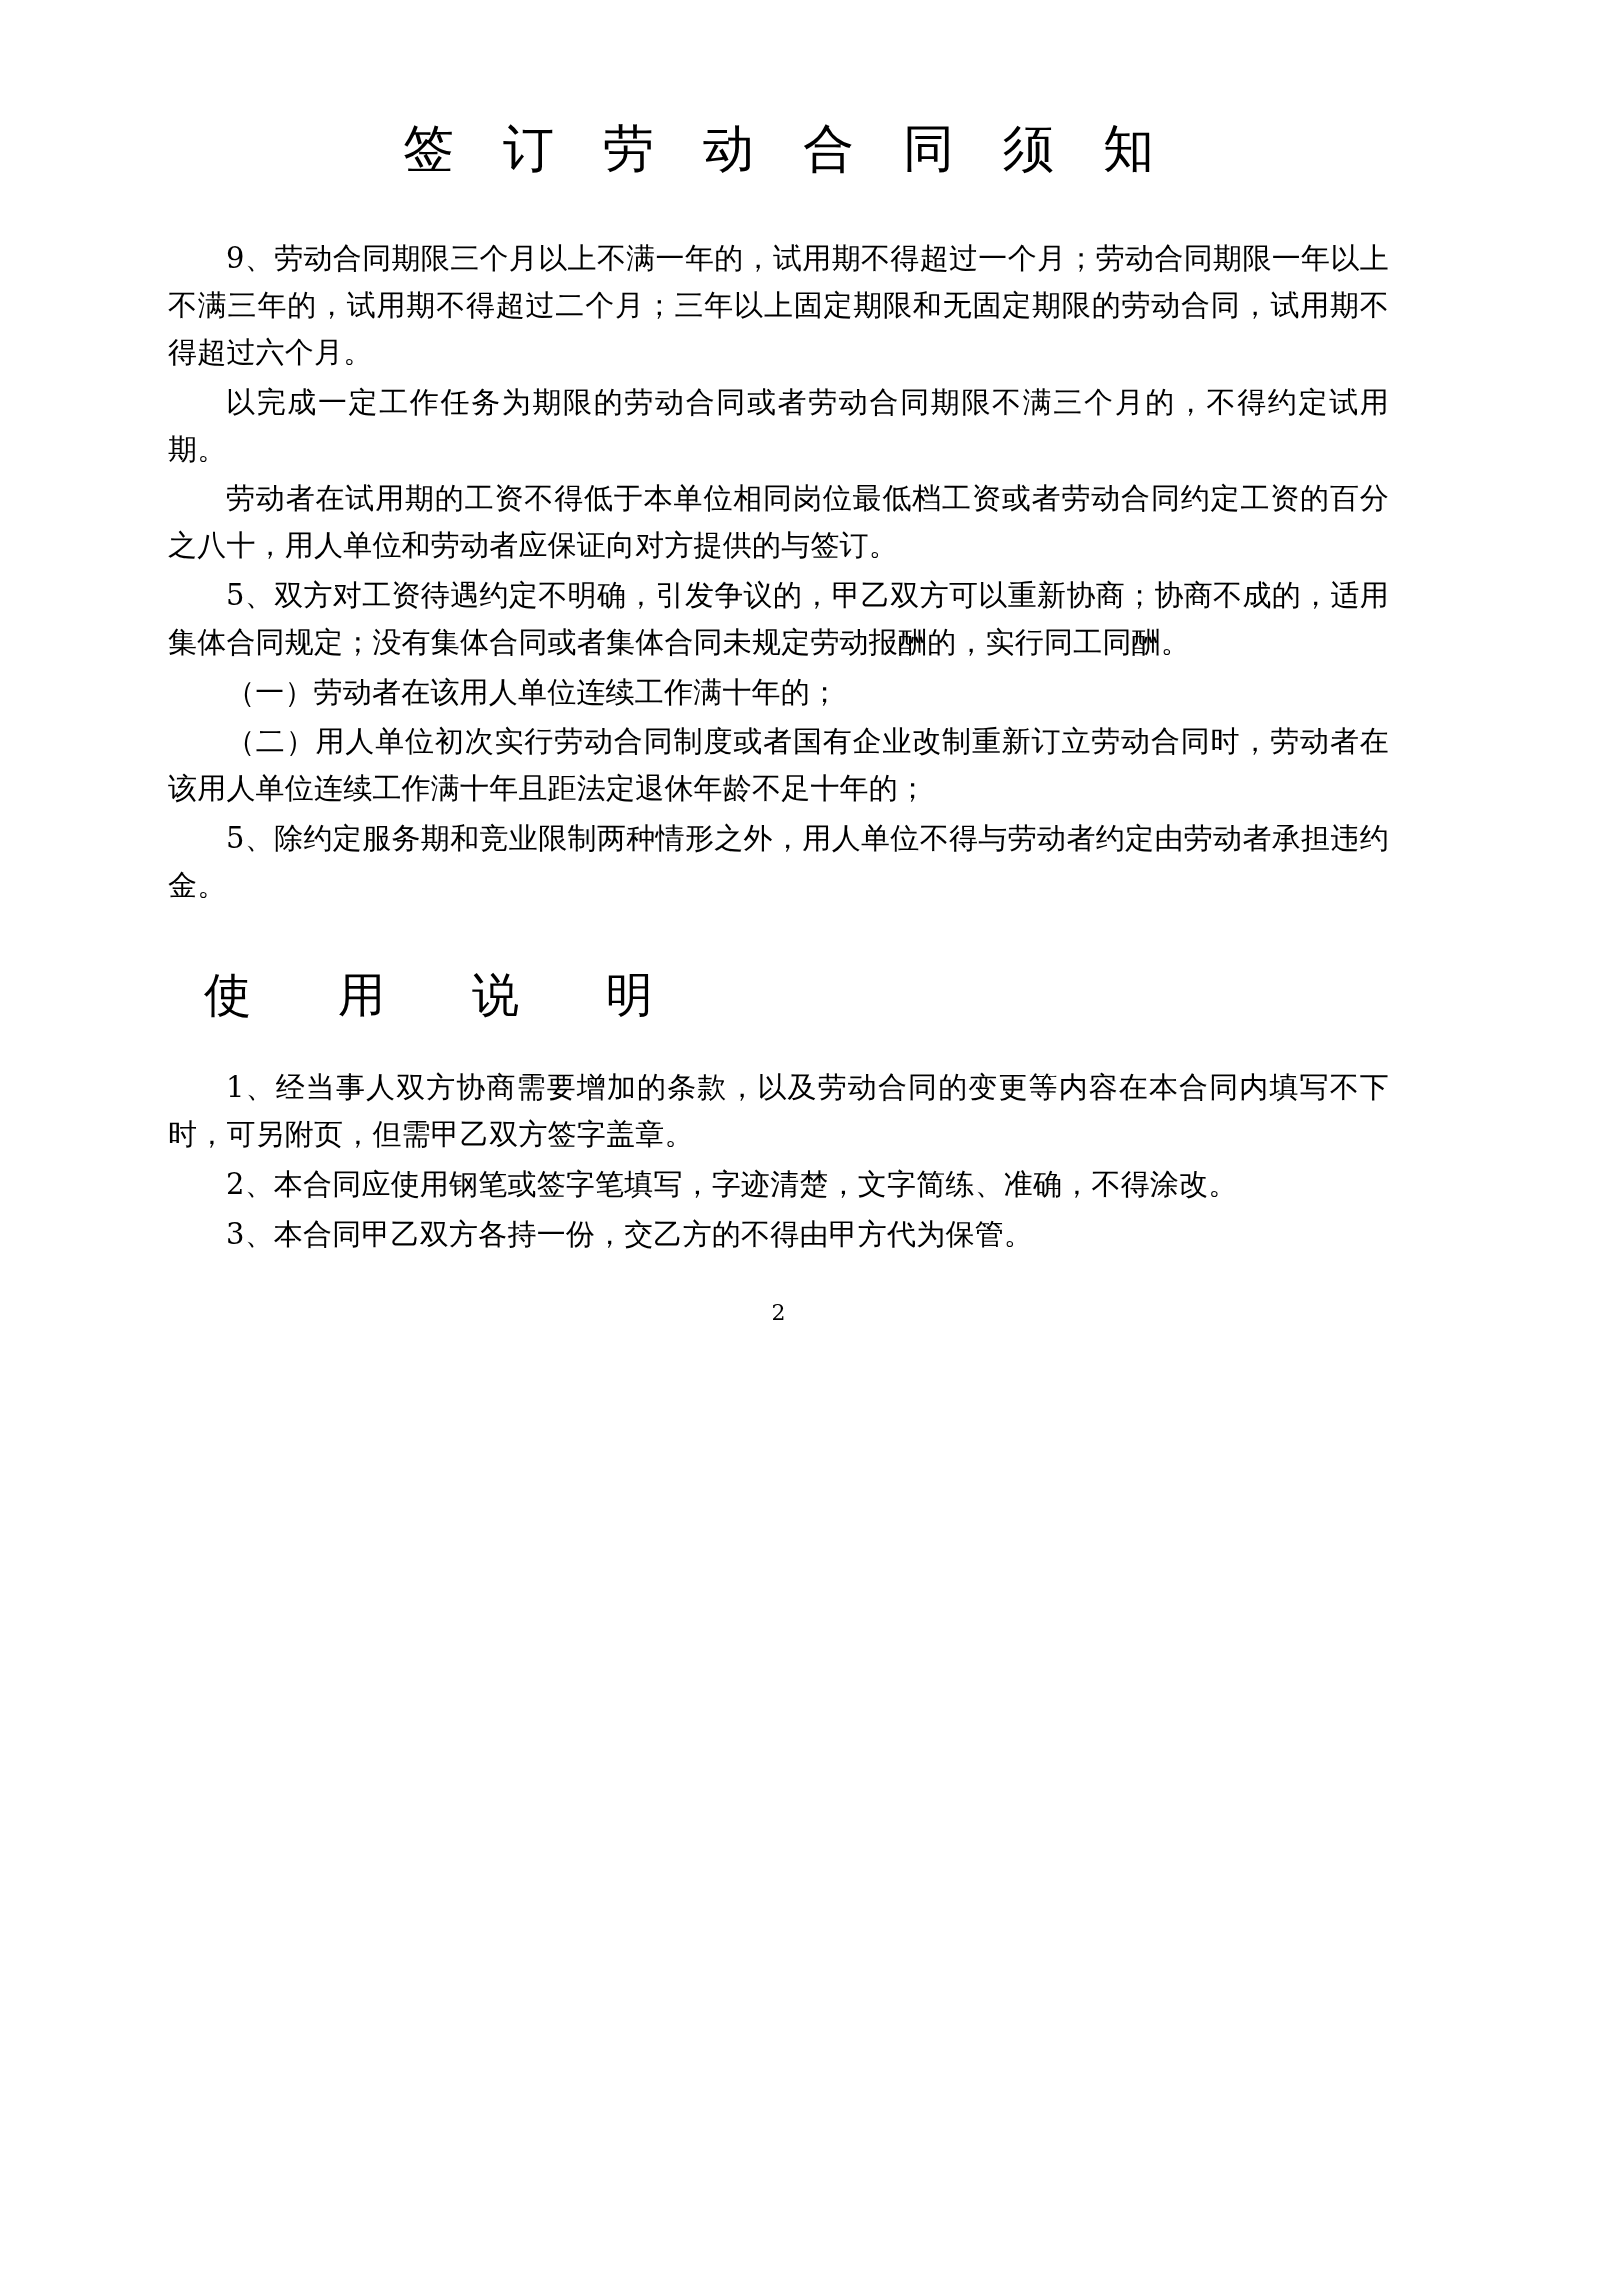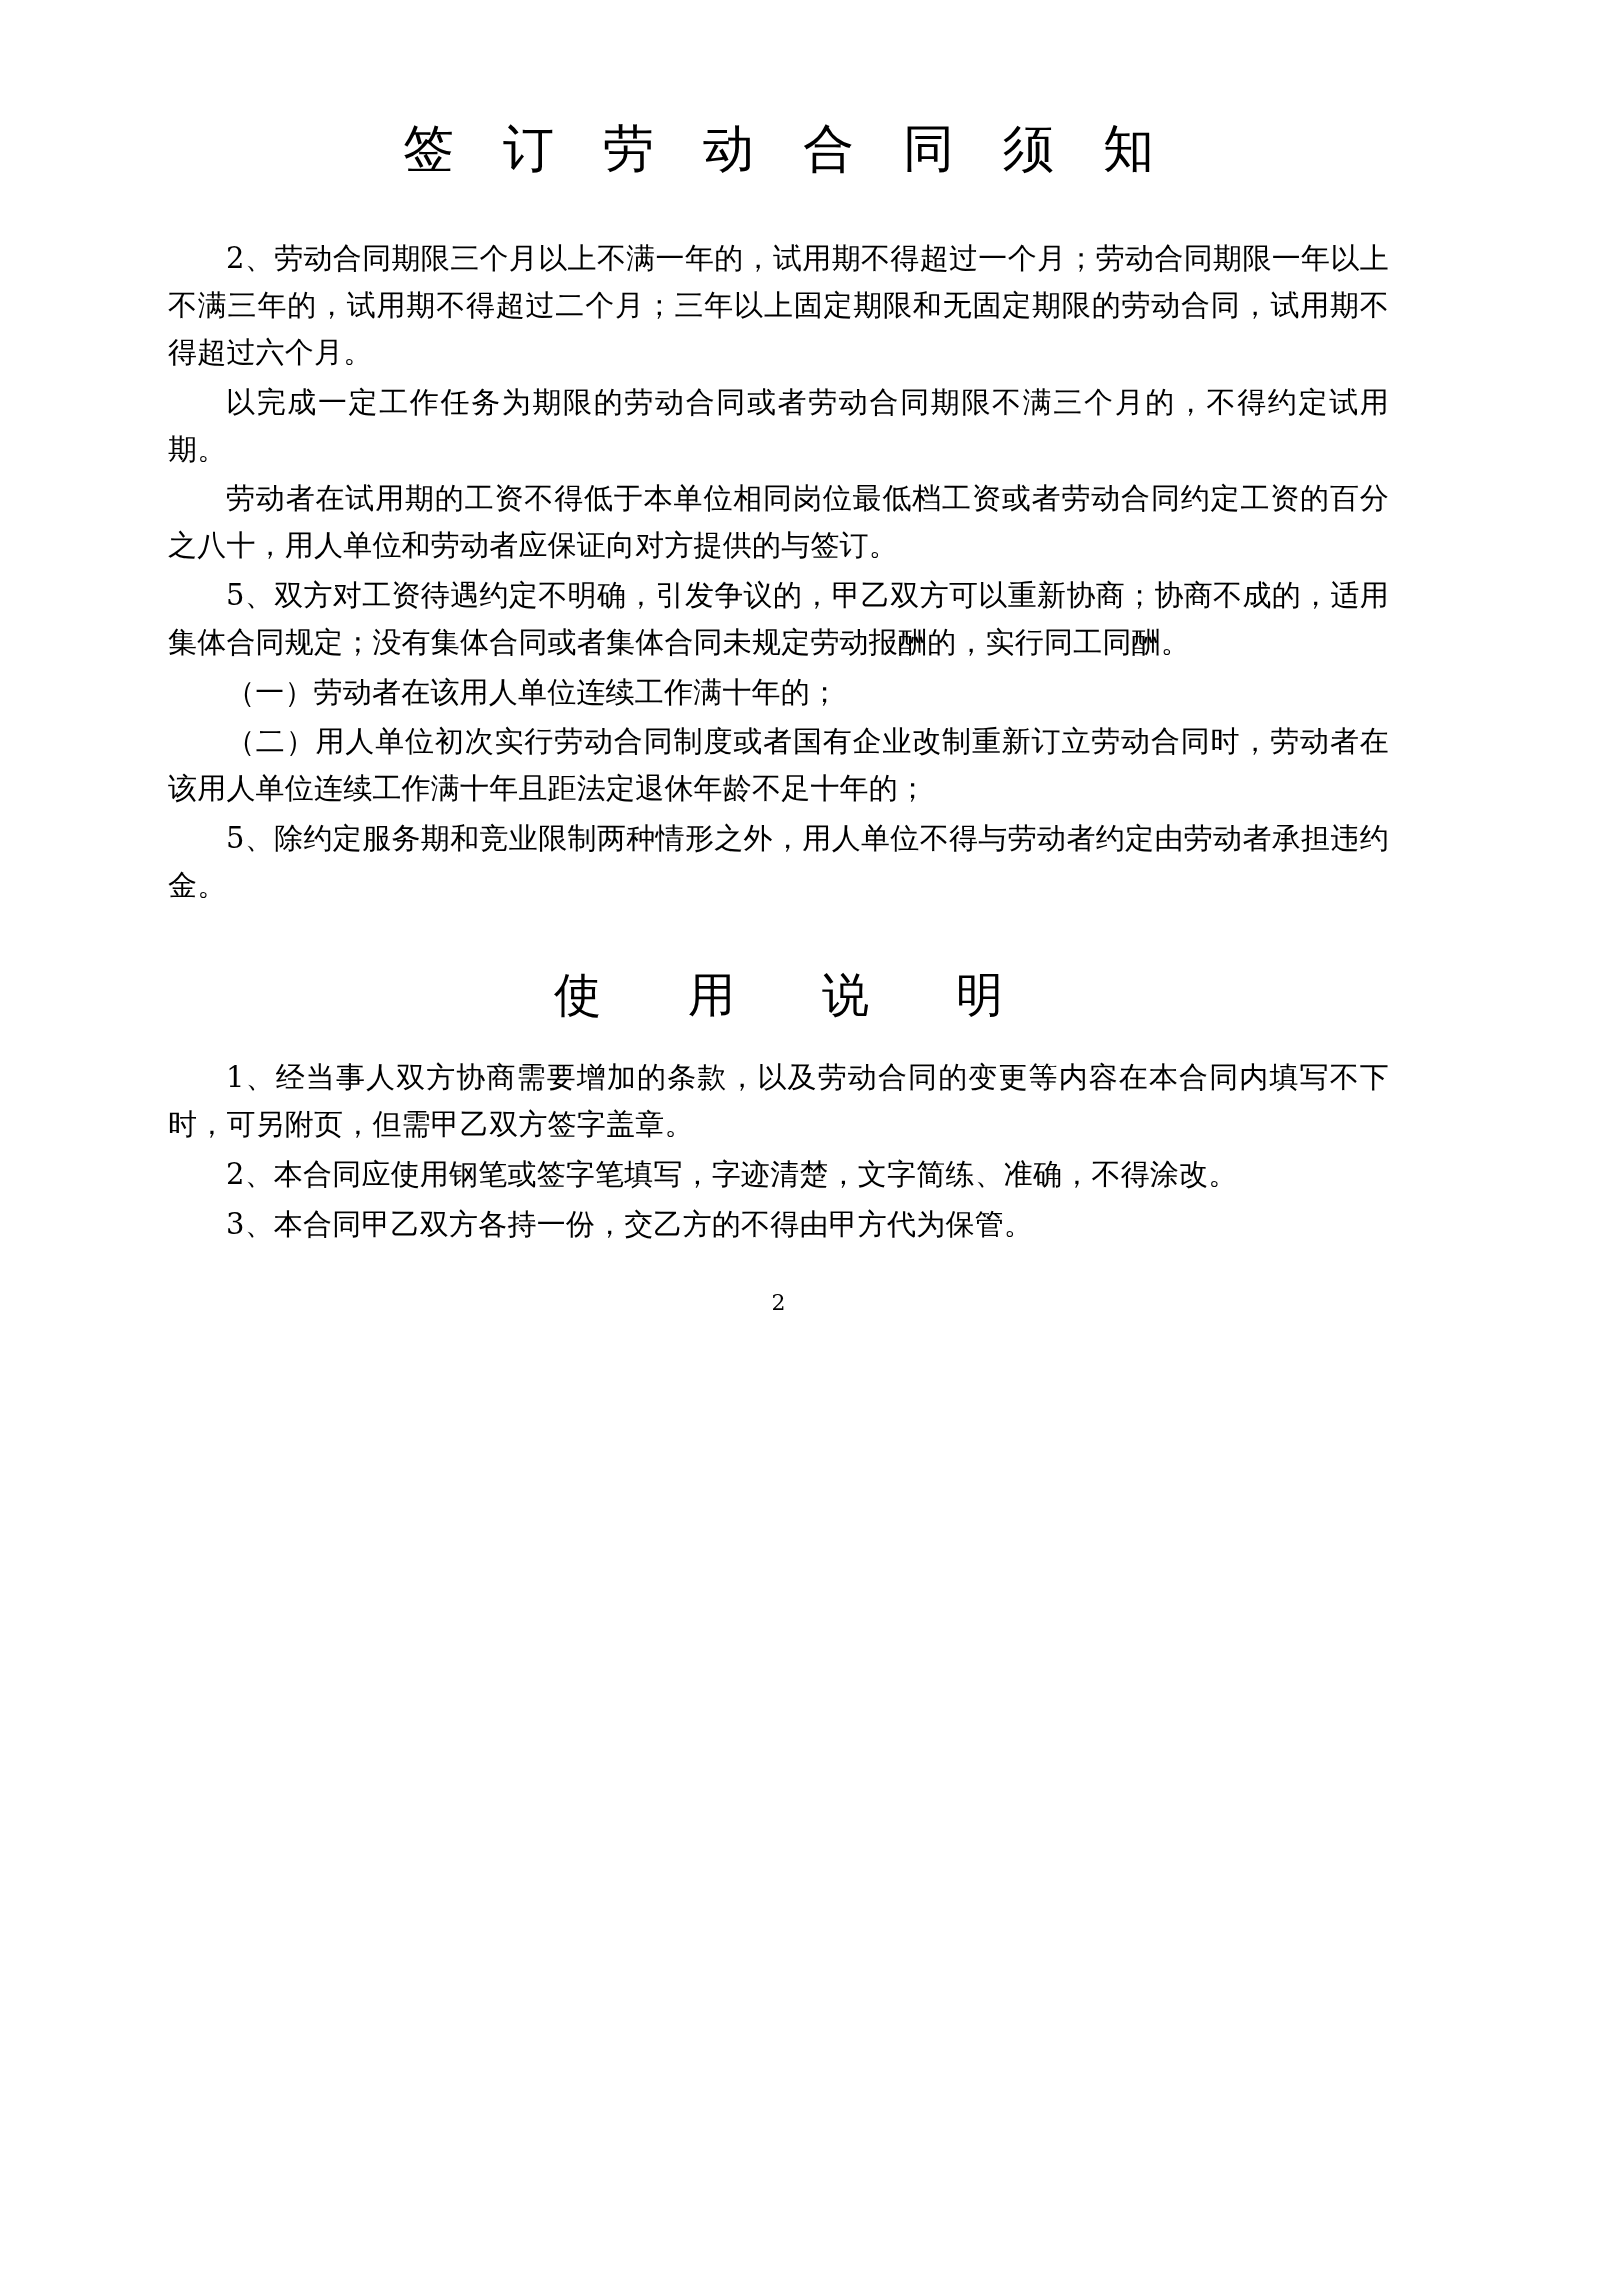--- a/index.html
+++ b/index.html
@@ -23,25 +23,24 @@
   .doc-title {
     text-align: center;
     font-size: 51px;
     font-weight: normal;
     letter-spacing: 16.4px;
     margin: 0 0 56px 0;
     line-height: 1.2;
     text-indent: 16.4px;
   }
   .section-title {
-    text-align: center;
     font-size: 47px;
     font-weight: normal;
     letter-spacing: 36px;
-    margin: 58px 0 31px 0;
+    margin: 58px 0 41px 0;
     line-height: 1.2;
     text-indent: 36px;
   }
   .para {
     font-size: 29px;
     line-height: 1.62;
     margin: 0 0 2.7px 0;
     text-align: justify;
     text-justify: inter-ideograph;
     text-indent: 58px;
@@ -55,21 +54,21 @@
   }
 </style>
 </head>
 <body>
 
 <div class="page">
 
   <h1 class="doc-title">签 订 劳 动 合 同 须 知</h1>
 
   <div>
-    <p class="para">2、劳动合同期限三个月以上不满一年的，试用期不得超过一个月；劳动合同期限一年以上不满三年的，试用期不得超过二个月；三年以上固定期限和无固定期限的劳动合同，试用期不得超过六个月。</p>
+    <p class="para">9、劳动合同期限三个月以上不满一年的，试用期不得超过一个月；劳动合同期限一年以上不满三年的，试用期不得超过二个月；三年以上固定期限和无固定期限的劳动合同，试用期不得超过六个月。</p>
     <p class="para">以完成一定工作任务为期限的劳动合同或者劳动合同期限不满三个月的，不得约定试用期。</p>
     <p class="para">劳动者在试用期的工资不得低于本单位相同岗位最低档工资或者劳动合同约定工资的百分之八十，用人单位和劳动者应保证向对方提供的与签订。</p>
     <p class="para">5、双方对工资待遇约定不明确，引发争议的，甲乙双方可以重新协商；协商不成的，适用集体合同规定；没有集体合同或者集体合同未规定劳动报酬的，实行同工同酬。</p>
     <p class="para">（一）劳动者在该用人单位连续工作满十年的；</p>
     <p class="para">（二）用人单位初次实行劳动合同制度或者国有企业改制重新订立劳动合同时，劳动者在该用人单位连续工作满十年且距法定退休年龄不足十年的；</p>
     <p class="para">5、除约定服务期和竞业限制两种情形之外，用人单位不得与劳动者约定由劳动者承担违约金。</p>
   </div>
 
   <h2 class="section-title">使  用  说  明</h2>
 

